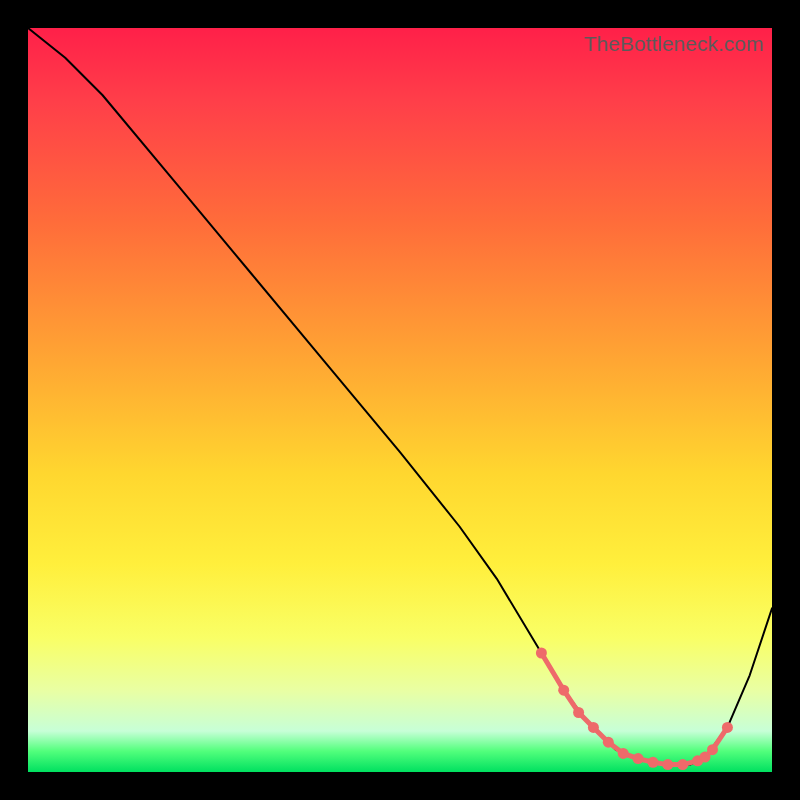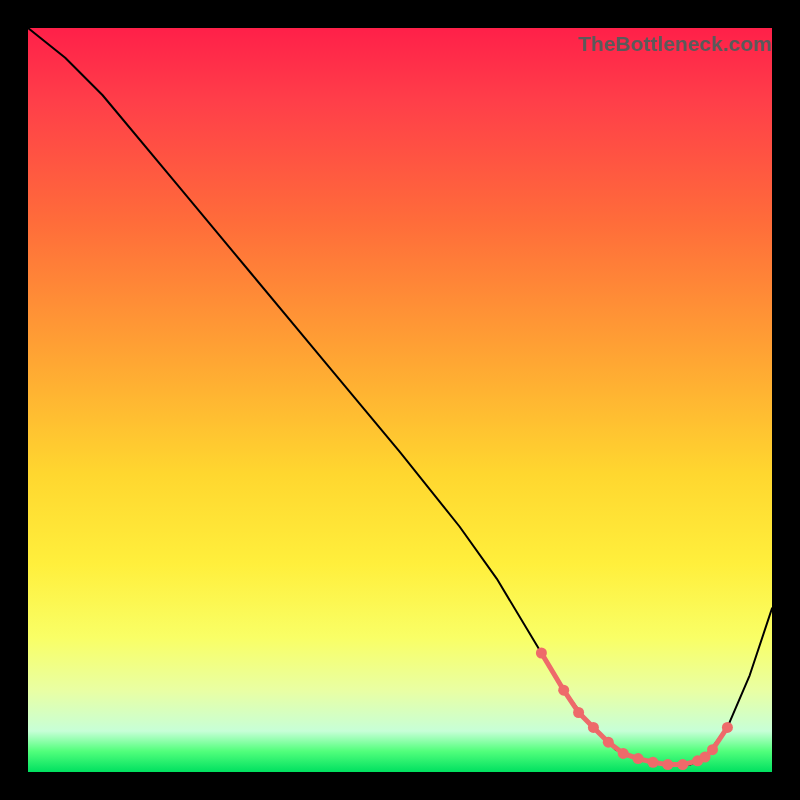--- a/index.html
+++ b/index.html
@@ -33,23 +33,23 @@
       #f9ff66 82%,
       #e9ffa3 89%,
       #c7ffd7 94.5%,
       #52ff7c 97.2%,
       #00e060 100%
     );
   }
   .watermark {
     position: absolute;
     top: 4px;
-    right: 0;
+    right: 8px;
     font-size: 21px;
-    font-weight: bold;
+    font-weight: normal;
     color: #5a5a5a;
     letter-spacing: 0px;
   }
   svg.curve {
     position: absolute;
     left: 0; top: 0;
     width: 744px;
     height: 744px;
     overflow: visible;
   }

